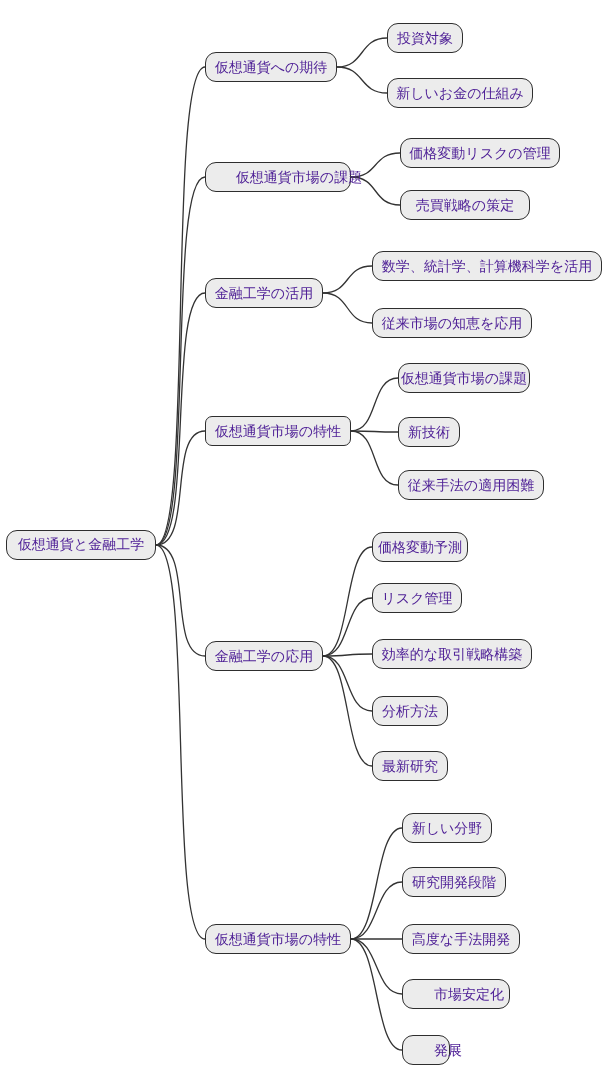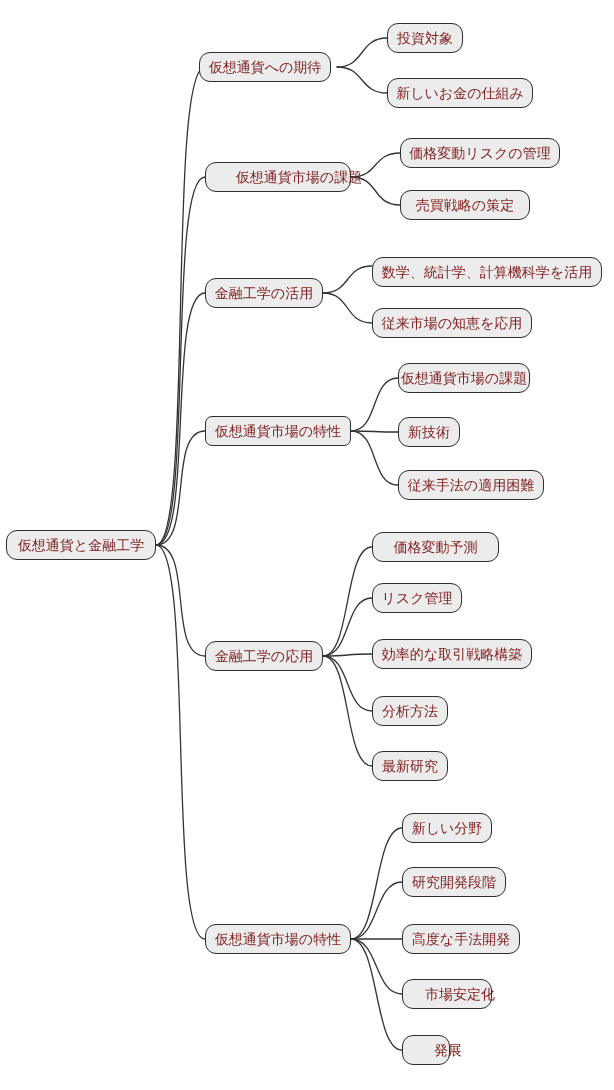--- a/index.html
+++ b/index.html
@@ -33,25 +33,25 @@
     height: 30px;
     box-sizing: border-box;
     background: #ececec;
     border: 1.6px solid #2e2e2e;
     border-radius: 11px;
     display: flex;
     align-items: center;
     justify-content: center;
     font-size: 14px;
     line-height: 1;
-    color: #7f1d1d;
+    color: #4c1d95;
     white-space: nowrap;
     letter-spacing: 0;
   }
-  .node.root { font-weight: normal; }
+  .node.root { font-weight: normal; font-family: Liberation Mono, monospace; }
 </style>
 </head>
 <body>
 
 <div class="canvas">
   <svg class="edges" viewBox="0 0 614 1090" xmlns="http://www.w3.org/2000/svg">
       <path d="M 156,545 C 194,545 167,67 205,67"></path>
       <path d="M 337,67 C 365,67 359,38 387,38"></path>
       <path d="M 337,67 C 365,67 359,93 387,93"></path>
       <path d="M 156,545 C 194,545 167,177 205,177"></path>
@@ -71,38 +71,38 @@
       <path d="M 323,656 C 351,656 344,711 372,711"></path>
       <path d="M 323,656 C 351,656 344,766 372,766"></path>
       <path d="M 156,545 C 194,545 167,939 205,939"></path>
       <path d="M 351,939 C 379,939 374,828 402,828"></path>
       <path d="M 351,939 C 379,939 374,882 402,882"></path>
       <path d="M 351,939 C 379,939 374,939 402,939"></path>
       <path d="M 351,939 C 379,939 374,994 402,994"></path>
       <path d="M 351,939 C 379,939 374,1050 402,1050"></path>
     </svg>
 <div class="node root" style="left: 6px; top: 530px; width: 150px;">仮想通貨と金融工学</div>
-    <div class="node" style="left: 199px; top: 52px; width: 132px;">仮想通貨への期待</div>
+    <div class="node" style="left: 205px; top: 52px; width: 132px;">仮想通貨への期待</div>
     <div class="node" style="left: 387px; top: 23px; width: 76px;">投資対象</div>
     <div class="node" style="left: 387px; top: 78px; width: 146px;">新しいお金の仕組み</div>
     <div class="node" style="left: 205px; top: 162px; width: 146px; padding-left: 42px;">仮想通貨市場の課題</div>
     <div class="node" style="left: 400px; top: 138px; width: 160px; text-align: right;">価格変動リスクの管理</div>
     <div class="node" style="left: 400px; top: 190px; width: 130px;">売買戦略の策定</div>
     <div class="node" style="left: 205px; top: 278px; width: 118px;">金融工学の活用</div>
-    <div class="node" style="left: 372px; top: 251px; width: 230px; margin-top: 6px;">数学、統計学、計算機科学を活用</div>
+    <div class="node" style="left: 372px; top: 251px; width: 230px;">数学、統計学、計算機科学を活用</div>
     <div class="node" style="left: 372px; top: 308px; width: 160px;">従来市場の知恵を応用</div>
     <div class="node" style="left: 205px; top: 416px; width: 146px; border-radius: 7px;">仮想通貨市場の特性</div>
     <div class="node" style="left: 398px; top: 363px; width: 132px;">仮想通貨市場の課題</div>
     <div class="node" style="left: 398px; top: 417px; width: 62px;">新技術</div>
     <div class="node" style="left: 398px; top: 470px; width: 146px;">従来手法の適用困難</div>
     <div class="node" style="left: 205px; top: 641px; width: 118px;">金融工学の応用</div>
-    <div class="node" style="left: 372px; top: 532px; width: 127px; text-align: center;">価格変動予測</div>
+    <div class="node" style="left: 372px; top: 532px; width: 96px; text-align: center;">価格変動予測</div>
     <div class="node" style="left: 372px; top: 583px; width: 90px;">リスク管理</div>
     <div class="node" style="left: 372px; top: 639px; width: 160px;">効率的な取引戦略構築</div>
     <div class="node" style="left: 372px; top: 696px; width: 76px;">分析方法</div>
     <div class="node" style="left: 372px; top: 751px; width: 76px;">最新研究</div>
     <div class="node" style="left: 205px; top: 924px; width: 146px;">仮想通貨市場の特性</div>
     <div class="node" style="left: 402px; top: 813px; width: 90px;">新しい分野</div>
     <div class="node" style="left: 402px; top: 867px; width: 104px;">研究開発段階</div>
     <div class="node" style="left: 402px; top: 924px; width: 118px;">高度な手法開発</div>
-    <div class="node" style="left: 402px; top: 979px; width: 90px; padding-left: 26px;">市場安定化</div>
+    <div class="node" style="left: 402px; top: 979px; width: 108px; padding-left: 26px;">市場安定化</div>
     <div class="node" style="left: 402px; top: 1035px; width: 48px; padding-left: 44px;">発展</div>
   </div>
 
 </body></html>

